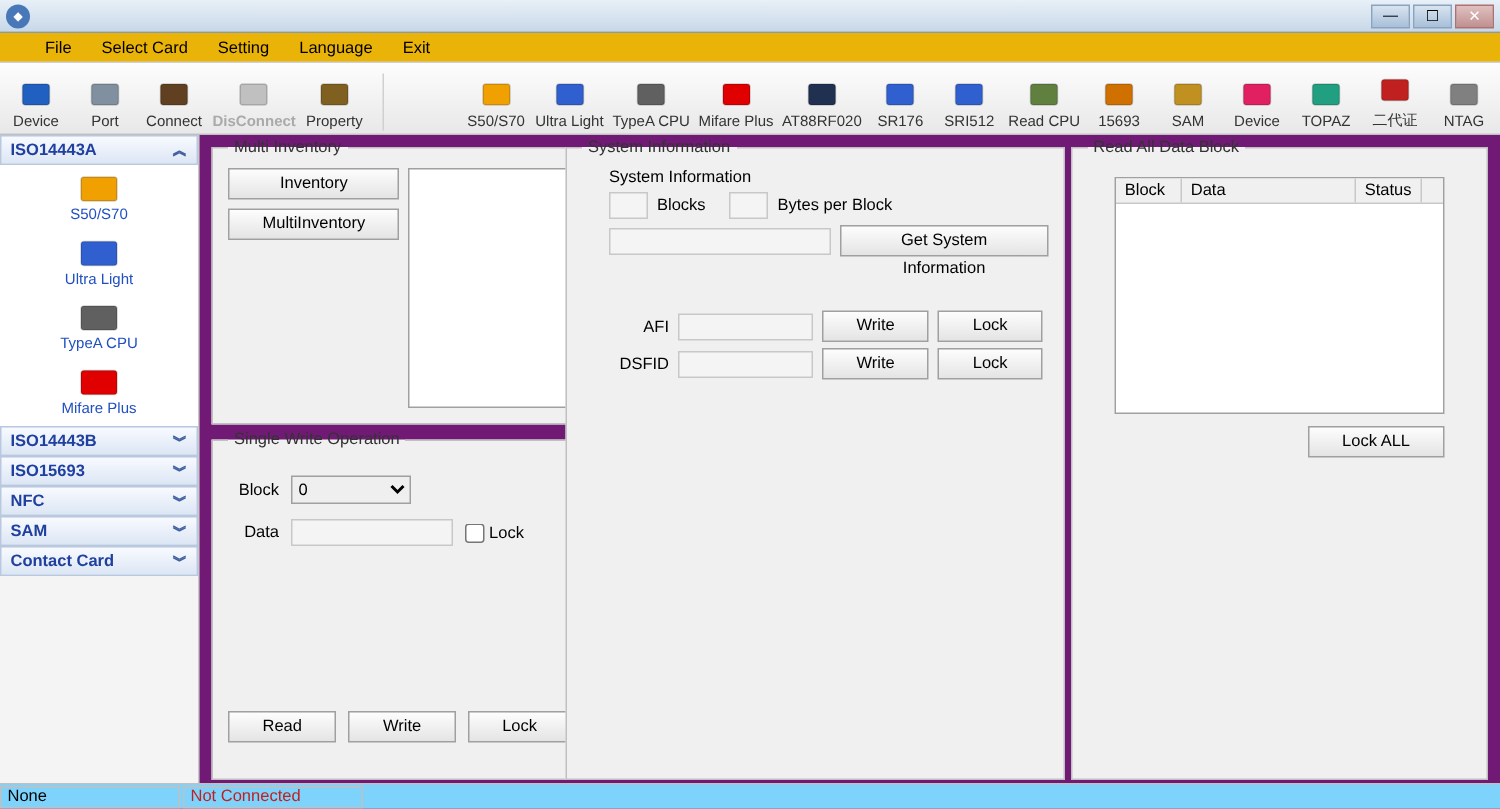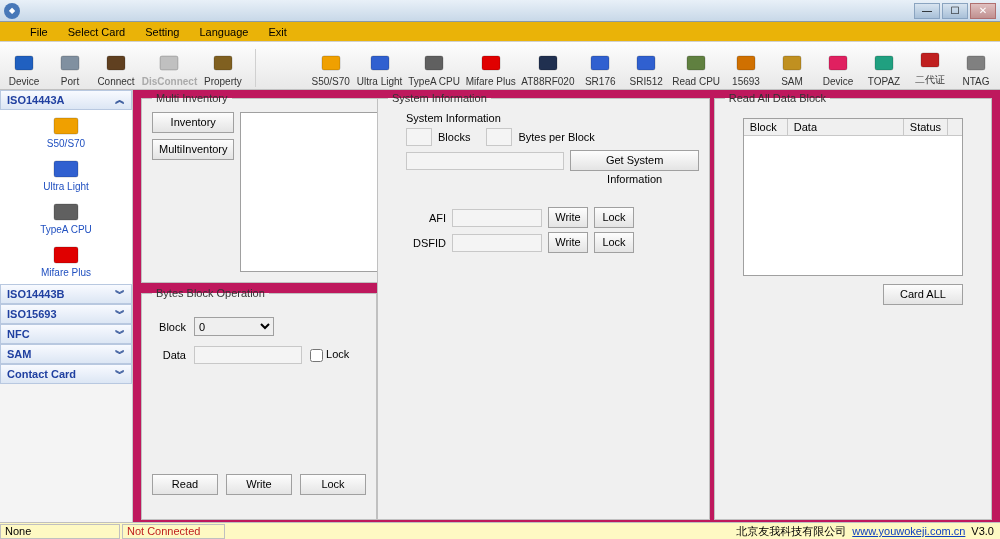--- a/index.html
+++ b/index.html
@@ -19,41 +19,41 @@
 .tool-item.disabled .tlabel { color: #aaa; font-weight: bold; }
 .tool-sep { width: 1px; height: 38px; background: #d0d0d0; margin: 0 4px; }
 .body-area { display: flex; height: 432px; }
 .sidebar { width: 133px; background: #f4f4f4; border-right: 1px solid #c8c8c8; }
 .accordion-header { height: 20px; background: linear-gradient(#f8faff,#dce6f4); border: 1px solid #b8c8e0; display: flex; align-items: center; padding: 0 6px; color: #2040a0; font-weight: bold; font-size: 11px; cursor: pointer; justify-content: space-between;}
 .accordion-header .chev { font-size: 10px; color: #4060a0;}
 .accordion-body { background: #fff; padding: 4px 0; display: flex; flex-direction: column; align-items: center; gap: 6px; }
 .card-item { display: flex; flex-direction: column; align-items: center; cursor: pointer; width: 100%; padding: 2px 0;}
 .card-item .cicon { width: 28px; height: 20px; display:flex;align-items:center;justify-content:center; }
 .card-item .clabel { color: #2050c0; font-size: 10px; margin-top: 2px;}
-.main { flex: 1; background: #be185d; padding: 2px 8px; display: flex; gap: 0; }
+.main { flex: 1; background: #701a75; padding: 2px 8px; display: flex; gap: 0; }
 .col1 { width: 236px; display: flex; flex-direction: column; gap: 4px;}
 .col2 { flex: 1; display: flex; gap: 4px;}
 fieldset { border: 1px solid #c0c0c0; padding: 8px 10px 10px 10px; background: #f0f0f0; }
 legend { font-size: 11px; color: #333; padding: 0 4px; }
-.btn { display: inline-block; min-width: 66px; height: 21px; border: 1px solid #a0a0a0; background: linear-gradient(#fdfdfd,#e4e4e4); cursor: pointer; padding: 0 6px; text-align: center; line-height: 19px; font-size: 11px;}
+.btn { display: inline-block; min-width: 66px; height: 21px; border: 1px solid #a0a0a0; background: linear-gradient(#fdfdfd,#e4e4e4); cursor: pointer; padding: 0 22px; text-align: center; line-height: 19px; font-size: 11px;}
 .input-flat { border: 1px solid #c8c8c8; background: #f4f4f4; height: 18px; padding: 0 2px;}
 .listbox { border: 1px solid #a0a0a0; background: #fff; }
 .multi-inv .listbox { width: 146px; height: 160px; }
 .multi-inv .btns { display:flex; flex-direction:column; gap: 6px;}
 .multi-inv .row { display: flex; gap: 6px; align-items: flex-start;}
 .sysinfo .row { display: flex; align-items: center; gap: 6px; margin: 4px 0;}
 .sysinfo .lbl { width: 40px; text-align: right; display: inline-block;}
 .sbo .row { display: flex; align-items: center; gap: 8px; margin: 10px 0;}
 .sbo .lbl { width: 34px; text-align: right; display:inline-block;}
 .sbo .btn-row { display:flex; gap:8px; justify-content:flex-end; margin-top: 110px;}
 .datablock .table { border: 1px solid #a0a0a0; background: #fff; height: 158px;}
 .datablock .thead { display:flex; background: #f0f0f0; border-bottom: 1px solid #c8c8c8;}
 .datablock .th { border-right: 1px solid #c8c8c8; padding: 2px 6px; font-size:11px;}
 .datablock .btn-row { display:flex; justify-content:flex-end; margin-top: 8px;}
-.statusbar { height: 17px; background: #fef9c3; border-top: 1px solid #c0c0c0; display: flex; align-items: center; font-size:11px;}
+.statusbar { height: 17px; background: #7dd3fc; border-top: 1px solid #c0c0c0; display: flex; align-items: center; font-size:11px;}
 .status-cell { border: 1px solid #c0c0c0; height: 15px; padding: 0 4px; display: flex; align-items: center; margin-right: 2px;}
 .status-red { color: #c02020; }
 .status-right { margin-left: auto; display:flex; align-items:center; gap:6px; padding-right:6px;}
 .status-right a { color: #1040c0; }
 select { border: 1px solid #a0a0a0; height: 19px; font-size: 11px;}
 input[type=checkbox] { vertical-align: middle;}
 </style>
 </head>
 <body>
 
@@ -302,21 +302,21 @@
         <div class="row">
           <div class="btns">
             <button class="btn">Inventory</button>
             <button class="btn">MultiInventory</button>
           </div>
           <div class="listbox"></div>
         </div>
       </fieldset>
 
       <fieldset class="sbo" style="flex:1;">
-        <legend>Bytes Block Operation</legend>
+        <legend>Single Write Operation</legend>
         <div class="row">
           <span class="lbl">Block</span>
           <select style="width:80px;">
             <option>0</option>
           </select>
         </div>
         <div class="row">
           <span class="lbl">Data</span>
           <input class="input-flat" style="width: 108px;">
           <label><input type="checkbox" style=""> <span>Lock</span></label>
@@ -366,29 +366,24 @@
         <div style="padding:6px 18px 0 18px;">
           <div class="table">
             <div class="thead">
               <div class="th" style="width:44px;">Block</div>
               <div class="th" style="width:116px;">Data</div>
               <div class="th" style="flex:1;">Status</div>
               <div class="th" style="width:14px;border-right:none;"></div>
             </div>
           </div>
           <div class="btn-row">
-            <button class="btn" style="min-width:80px;">Card ALL</button>
+            <button class="btn" style="min-width:80px;">Lock ALL</button>
           </div>
         </div>
       </fieldset>
     </div>
   </div>
 </div>
 
 <div class="statusbar">
   <div class="status-cell" style="width:120px;">None</div>
-  <div class="status-cell status-red" style="width:103px;">Not Connected</div>
-  <div class="status-right">
-    <span>北京友我科技有限公司</span>
-    <a href="#">www.youwokeji.com.cn</a>
-    <span>V3.0</span>
-  </div>
+  <div class="status-cell status-red" style="width:120px;">Not Connected</div>
 </div>
 
 </body></html>

